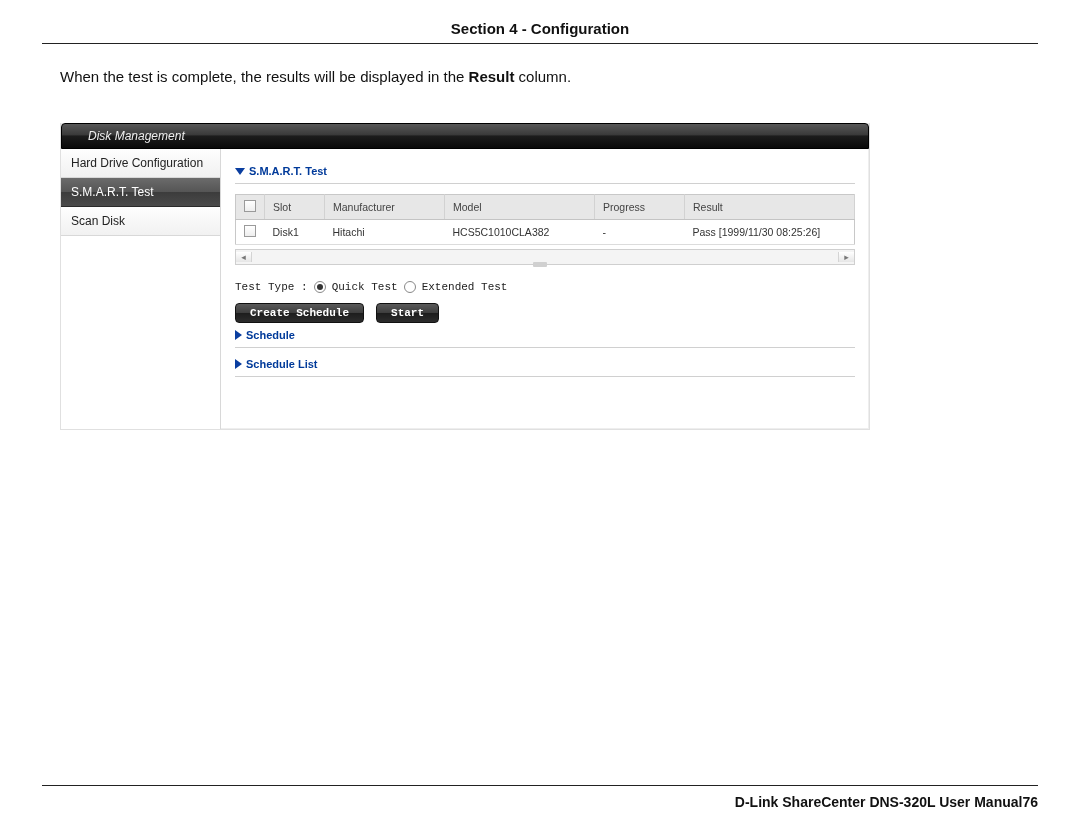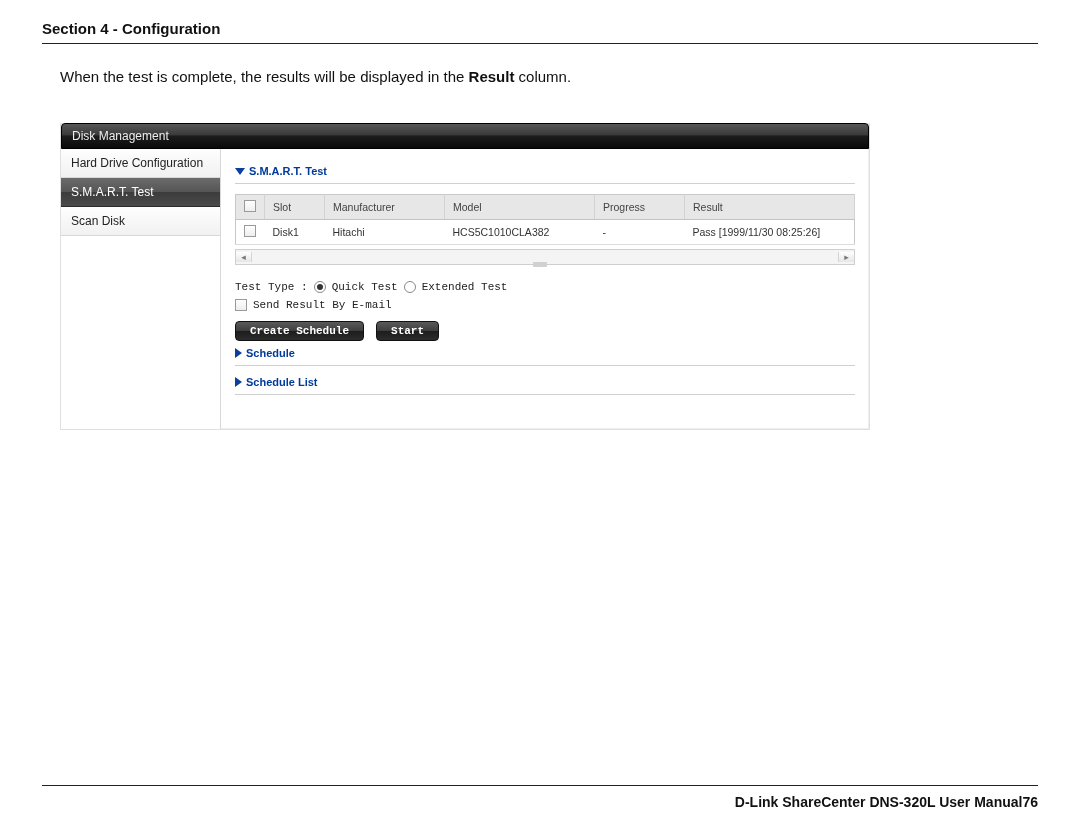--- a/index.html
+++ b/index.html
@@ -11,42 +11,44 @@
     height: 834px;
     position: relative;
     padding: 20px 42px 0 42px;
   }
   .section-header {
     font-weight: 700;
     font-size: 15px;
     padding-bottom: 6px;
     border-bottom: 1.5px solid #222;
     margin-bottom: 24px;
+    text-align: center;
   }
   .intro {
     font-size: 15px;
     margin-bottom: 38px;
     margin-left: 18px;
   }
   .intro b { font-weight: 700; }
   .screenshot {
     margin-left: 18px;
     width: 810px;
     border: 1px solid #e0e0e0;
     border-top: none;
     background: #fff;
     box-shadow: 0 0 0 1px #eee inset;
   }
   .title-bar {
     background: linear-gradient(to bottom, #585858 0%, #3a3a3a 45%, #1c1c1c 50%, #0a0a0a 100%);
     color: #eee;
     font-size: 12px;
-    padding: 5px 10px;
+    padding: 5px 26px;
     border: 1px solid #000;
     border-radius: 4px 4px 0 0;
+    font-style: italic;
   }
   .panel-body {
     display: flex;
     min-height: 280px;
   }
   .sidebar {
     width: 160px;
     flex-shrink: 0;
     border-right: 1px solid #d8d8d8;
     background: #fff;
@@ -245,24 +247,20 @@
       </div>
 
       <div class="opts">
         <div class="row">
           <span>Test Type :</span>
           <span class="radio checked"></span>
           <span>Quick Test</span>
           <span class="radio"></span>
           <span>Extended Test</span>
         </div>
-        <div class="row">
-          <span class="chkbox"></span>
-          <span>Send Result By E-mail</span>
-        </div>
         <div class="row" style="margin-top:10px;">
           <span class="btn">Create Schedule</span>
           <span class="btn">Start</span>
         </div>
       </div>
 
       <div class="section-row">
         <span class="arrow arrow-right"></span>
         <span>Schedule</span>
       </div>

